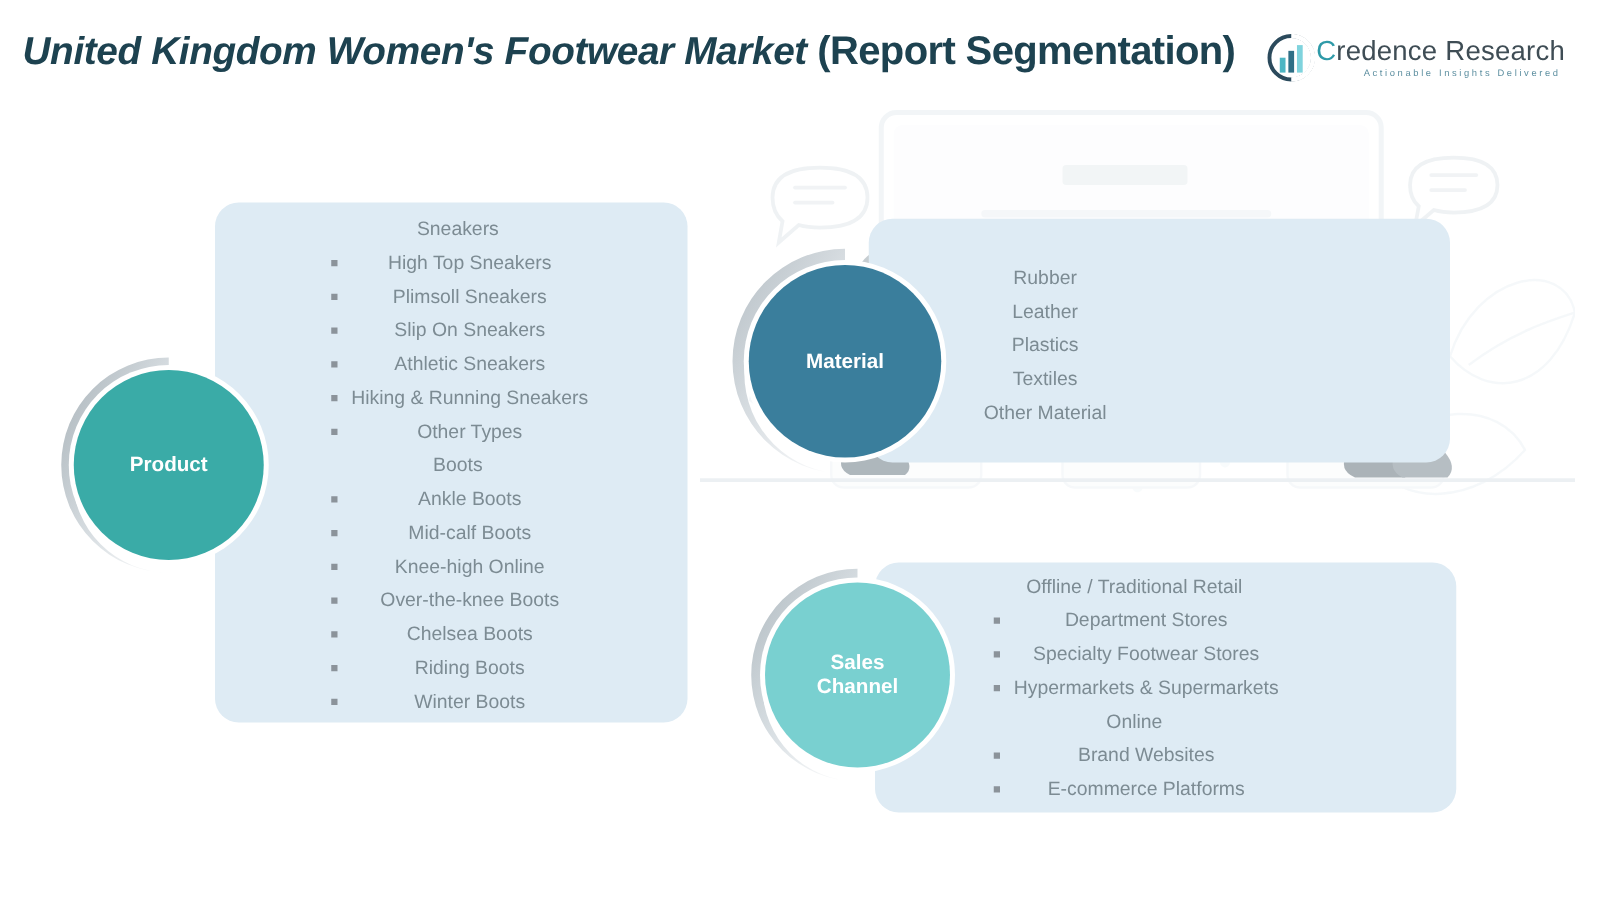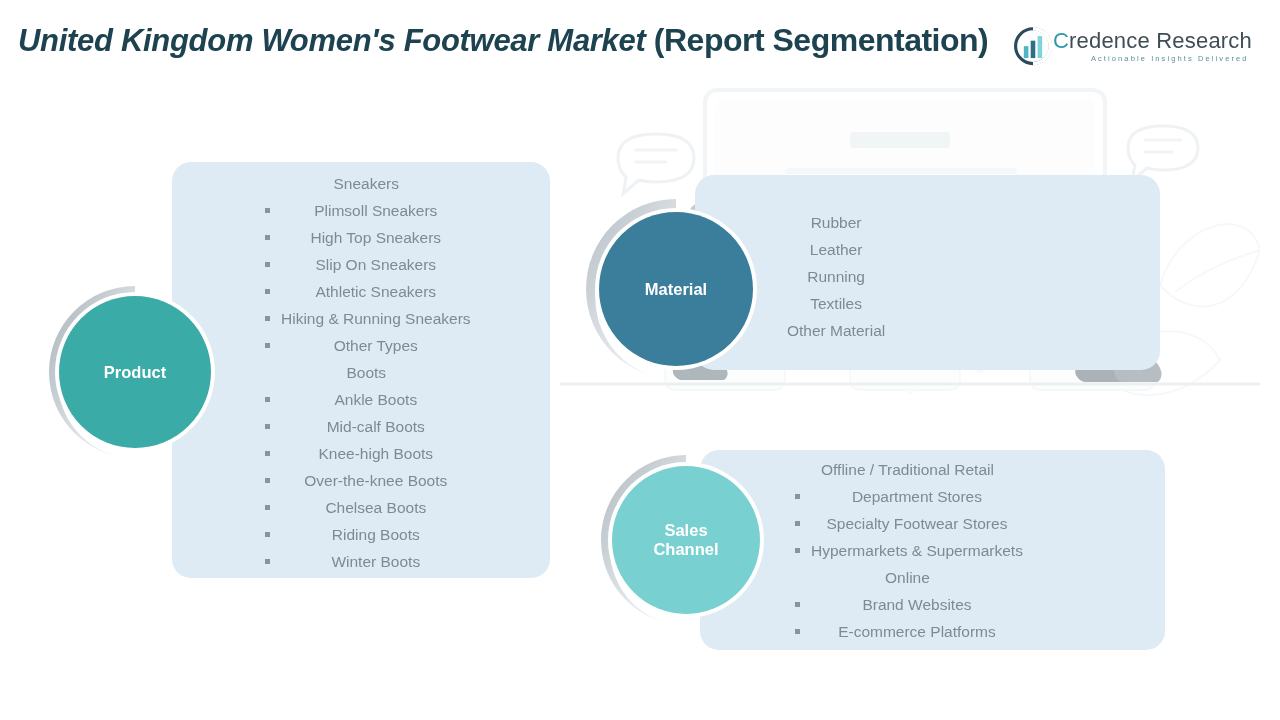--- a/index.html
+++ b/index.html
@@ -195,32 +195,32 @@
         <span class="logo-name"><span class="lg-c">C</span><span>redence Research</span></span>
         <span class="logo-tag">Actionable Insights Delivered</span>
       </span>
     </div>
   </div>
 
   <div class="card" id="card-product">
     <div class="card-inner" style="left:90px;top:8px;">
       <div class="grp">Sneakers</div>
       <ul class="lst">
+        <li><span class="bul"></span><span>High Top Sneakers</span></li>
         <li><span class="bul"></span><span>Plimsoll Sneakers</span></li>
-        <li><span class="bul"></span><span>High Top Sneakers</span></li>
         <li><span class="bul"></span><span>Slip On Sneakers</span></li>
         <li><span class="bul"></span><span>Athletic Sneakers</span></li>
         <li><span class="bul"></span><span>Hiking &amp; Running Sneakers</span></li>
         <li><span class="bul"></span><span>Other Types</span></li>
       </ul>
       <div class="grp">Boots</div>
       <ul class="lst">
         <li><span class="bul"></span><span>Ankle Boots</span></li>
         <li><span class="bul"></span><span>Mid-calf Boots</span></li>
-        <li><span class="bul"></span><span>Knee-high Boots</span></li>
+        <li><span class="bul"></span><span>Knee-high Online</span></li>
         <li><span class="bul"></span><span>Over-the-knee Boots</span></li>
         <li><span class="bul"></span><span>Chelsea Boots</span></li>
         <li><span class="bul"></span><span>Riding Boots</span></li>
         <li><span class="bul"></span><span>Winter Boots</span></li>
       </ul>
     </div>
   </div>
 
   <div class="bubble" id="bubble-product">
     <svg class="ring" viewBox="0 0 180 180" xmlns="http://www.w3.org/2000/svg">
@@ -234,21 +234,21 @@
       <path d="M90 4 A86 86 0 1 0 90 176 A74 74 0 1 1 90 22 Z" fill="url(#rg1)"></path>
     </svg>
     <div class="disc" style="left:14px;top:14px;width:152px;height:152px;background:#3aaba7;font-size:16.5px;">Product</div>
   </div>
 
   <div class="card" id="card-material">
     <div class="card-inner" style="left:92px;top:34px;">
       <ul class="plain">
         <li>Rubber</li>
         <li>Leather</li>
-        <li>Running</li>
+        <li>Plastics</li>
         <li>Textiles</li>
         <li>Other Material</li>
       </ul>
     </div>
   </div>
 
   <div class="bubble" id="bubble-material">
     <svg class="ring" viewBox="0 0 186 186" xmlns="http://www.w3.org/2000/svg">
       <defs>
         <linearGradient id="rg2" x1="0.1" y1="0" x2="0.9" y2="1">

